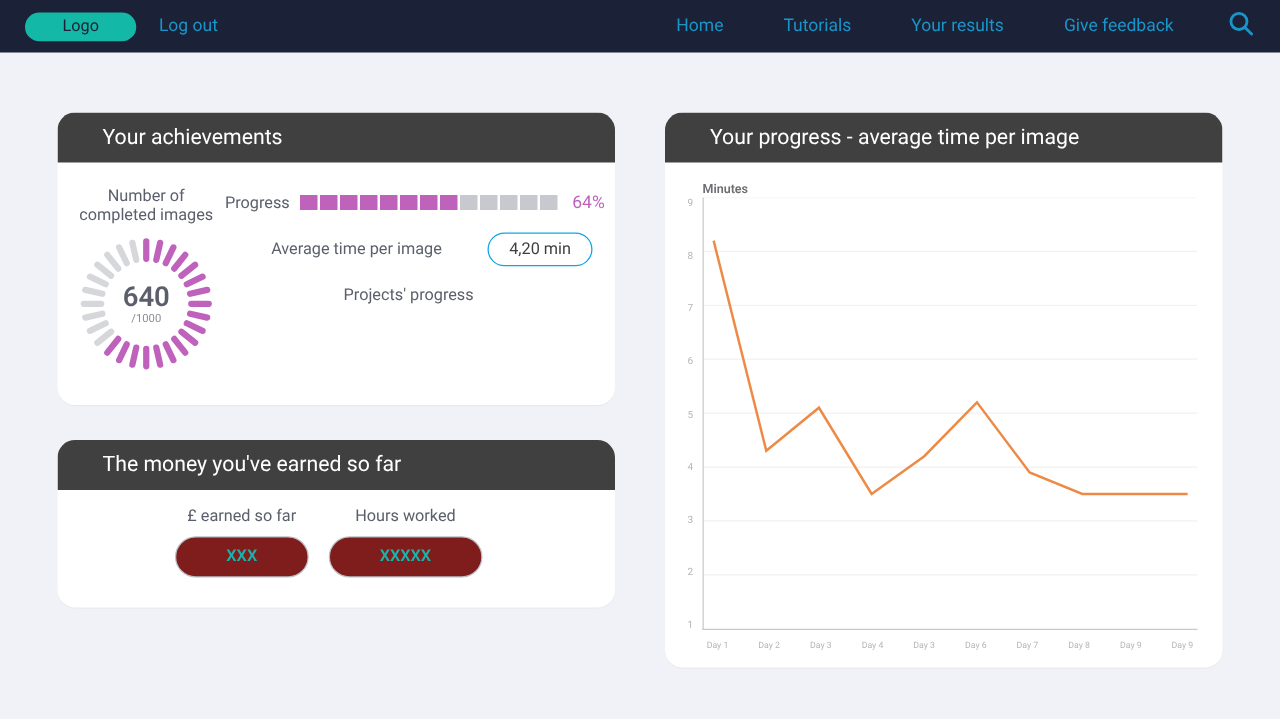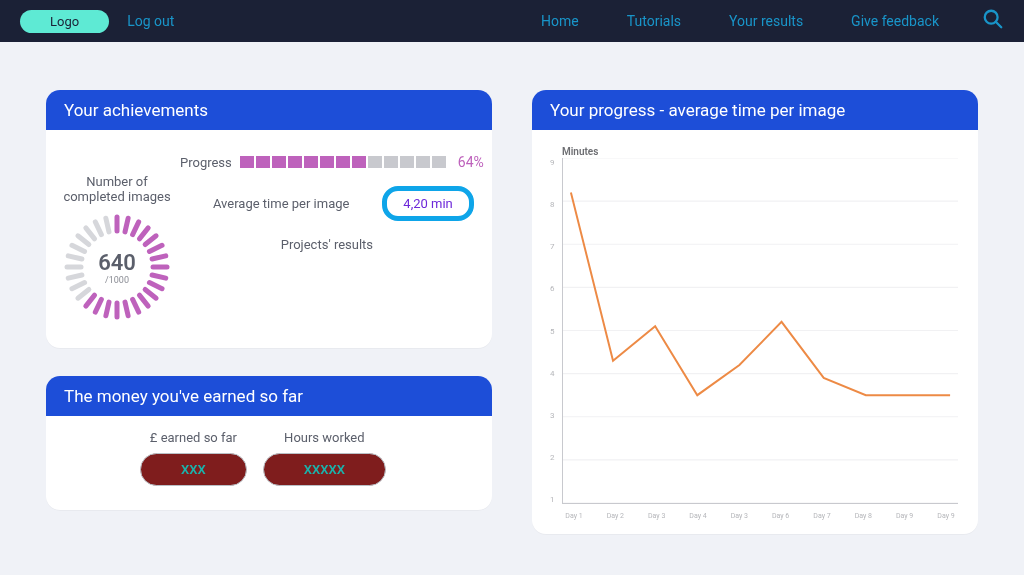--- a/index.html
+++ b/index.html
@@ -12,21 +12,21 @@
     }
     .topnav {
       background: #1b2136;
       height: 42px;
       display: flex;
       align-items: center;
       padding: 0 20px;
       gap: 18px;
     }
     .logo-pill {
-      background: #5eead4;
+      background: #14b8a6;
       color: #1b2136;
       padding: 4px 30px;
       border-radius: 16px;
       font-size: 13px;
     }
     .logout-link {
       color: #1995c9;
       font-size: 14px;
     }
     .nav-spacer { flex: 1; }
@@ -52,34 +52,33 @@
       gap: 28px;
       width: 446px;
     }
     .card {
       background: #fff;
       border-radius: 14px;
       overflow: hidden;
       box-shadow: 0 1px 0 rgba(0,0,0,0.03);
     }
     .card-header {
-      background: #1d4ed8;
+      background: #404040;
       color: #fff;
-      padding: 10px 18px;
+      padding: 10px 36px;
       font-size: 17px;
     }
     .achievements-body {
       display: flex;
       padding: 20px 16px 26px 16px;
       gap: 8px;
     }
     .donut-section {
       width: 150px;
       text-align: center;
-      margin-top: 24px;
     }
     .donut-label {
       color: #5b5f6b;
       font-size: 13px;
       margin-bottom: 8px;
     }
     .donut-wrap {
       position: relative;
       width: 110px;
       height: 110px;
@@ -143,21 +142,21 @@
       text-align: center;
       flex: 1;
     }
     .pill {
       border-radius: 16px;
       padding: 5px 16px;
       font-size: 13px;
       min-width: 80px;
       text-align: center;
     }
-    .pill-teal { border: 5px solid #0ea5e9; color: #6d28d9; }
+    .pill-teal { border: 1px solid #0ea5e9; color: #404040; }
     .pill-pink { border: 1px solid #be62bc; color: #be62bc; }
     .earnings-body {
       display: flex;
       justify-content: center;
       gap: 16px;
       padding: 14px 36px 24px 24px;
     }
     .earning-col { text-align: center; }
     .earning-label {
       color: #5b5f6b;
@@ -311,21 +310,21 @@
                 <div class="pb-seg"></div>
                 <div class="pb-seg"></div>
               </div>
             <span class="progress-pct">64%</span>
           </div>
           <div class="stat-row">
             <span class="stat-label">Average time per image</span>
             <span class="pill pill-teal">4,20 min</span>
           </div>
           <div class="stat-row">
-            <span class="stat-label">Projects' results</span>
+            <span class="stat-label">Projects' progress</span>
           </div>
         </div>
       </div>
     </div>
 
     <div class="card">
       <div class="card-header">The money you've earned so far</div>
       <div class="earnings-body">
         <div class="earning-col">
           <div class="earning-label">£  earned so far</div>

